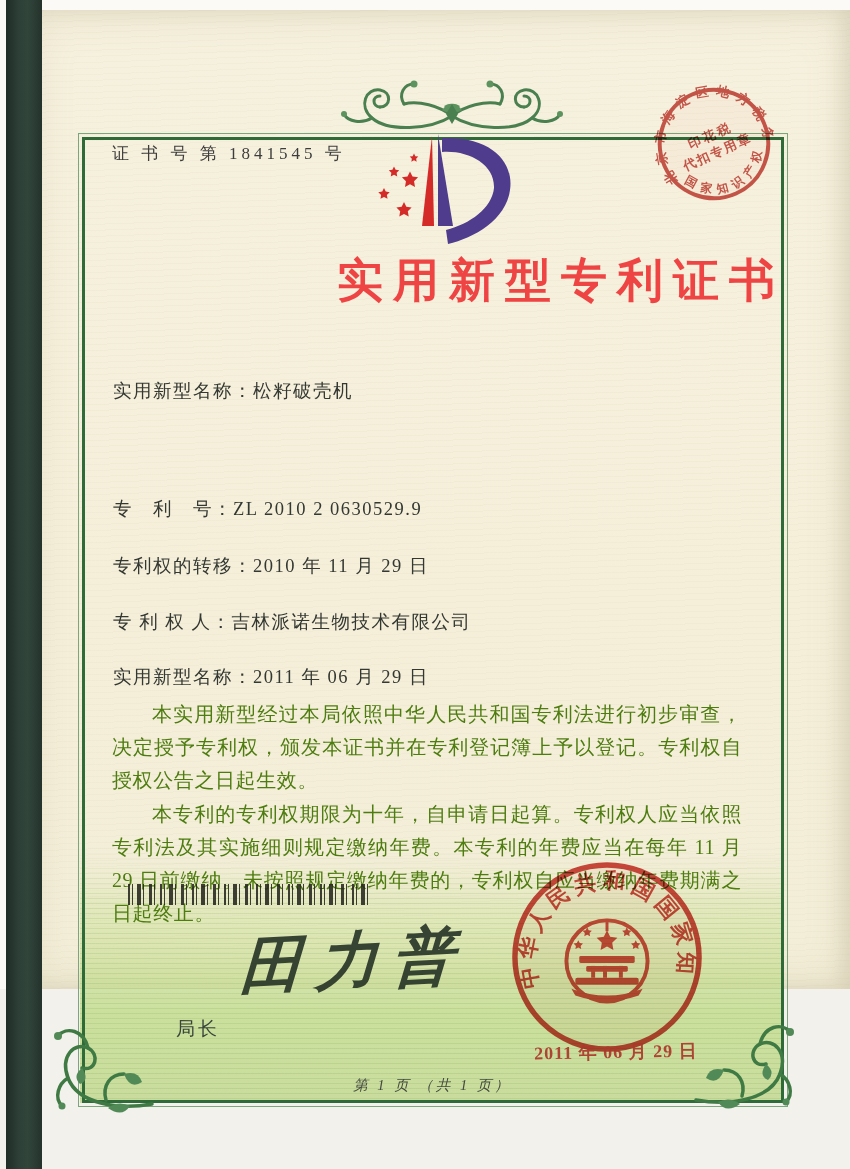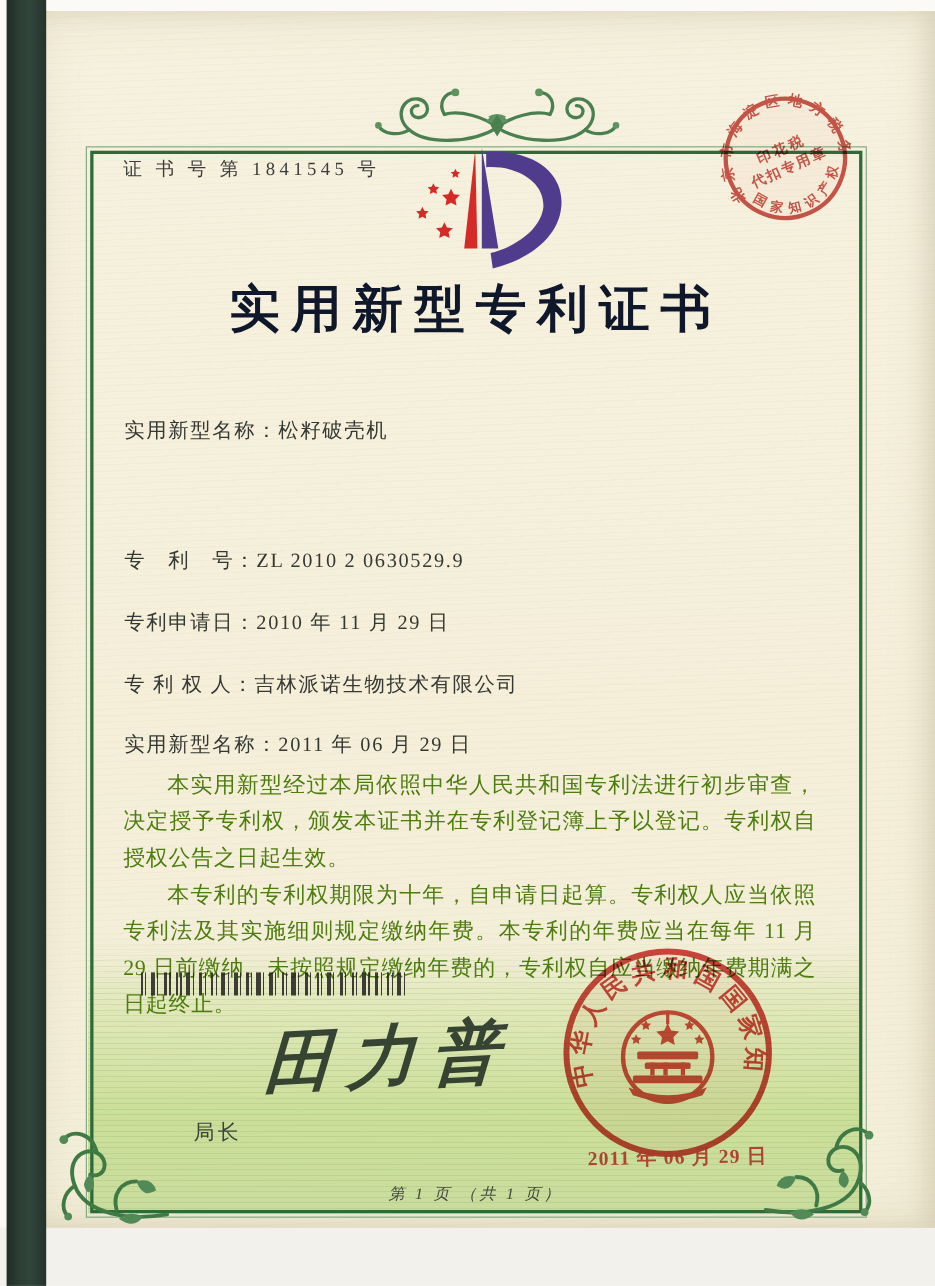--- a/index.html
+++ b/index.html
@@ -1,17 +1,17 @@
 <!DOCTYPE html>
 <html><head>
 <meta charset="utf-8">
 <style>
   html,body{margin:0;padding:0;}
   body{width:850px;height:1169px;background:#f2f1ec;font-family:"Liberation Serif",serif;overflow:hidden;}
-  .scan{position:relative;width:850px;height:1116px;background:#fbfaf6;}
+  .scan{position:relative;width:850px;height:989px;background:#fbfaf6;}
   
   .spine{position:absolute;left:6px;top:0;width:36px;height:1169px;
     background:linear-gradient(90deg,#1f2d27 0%,#2d3f36 35%,#31453b 60%,#24332c 100%);}
   
   .paper{position:absolute;left:30px;top:10px;right:0;bottom:0;
     background:linear-gradient(180deg,#f6f1de 0%,#f5efda 60%,#f3eed8 100%);
     box-shadow:inset 0 0 45px rgba(150,135,90,.18), inset -8px 0 18px rgba(120,110,80,.12);}
   .paper::after{content:"";position:absolute;inset:0;pointer-events:none;
     background:repeating-linear-gradient(178deg,rgba(170,160,120,.05) 0 1px,transparent 1px 6px);}
   
@@ -19,22 +19,22 @@
   .frame-inner{position:absolute;inset:3px;border:3px solid #2f6b38;}
   
   .green-zone{position:absolute;left:80px;top:843px;width:704px;height:260px;
     background:
       repeating-linear-gradient(to bottom,rgba(105,155,75,.16) 0 1px,rgba(255,255,255,0) 1px 5px),
       linear-gradient(to bottom,rgba(206,226,158,0) 0%,rgba(203,224,150,.45) 28%,rgba(196,220,142,.85) 65%,#c9dc9d 100%);
     -webkit-mask-image:linear-gradient(to bottom,transparent 0,black 22%);
     mask-image:linear-gradient(to bottom,transparent 0,black 22%);}
   .txt{position:absolute;color:#3a3d38;}
   .cert-no{left:112px;top:142px;font-size:17px;letter-spacing:4px;color:#3c3c3c;}
-  .page-title{left:80px;width:705px;top:250px;text-align:center;font-size:46px;font-weight:700;
-    letter-spacing:10px;color:#0f172a;}
+  .page-title{left:80px;width:705px;top:250px;text-align:right;font-size:46px;font-weight:700;
+    letter-spacing:10px;color:#ef4444;}
   .field{left:113px;font-size:18.5px;letter-spacing:1.5px;color:#343832;white-space:nowrap;text-align:center;}
   .paragraphs{left:112px;top:698px;width:630px;font-size:20px;line-height:1.66;
     color:#4d7c0f;letter-spacing:.6px;text-align:justify;}
   .paragraphs p{margin:0;text-indent:2em;}
   .barcode{left:128px;top:884px;width:243px;height:21px;position:absolute;opacity:.88;
     background:repeating-linear-gradient(90deg,
       #26261f 0 2px,transparent 2px 4px,#26261f 4px 5px,transparent 5px 9px,
       #26261f 9px 13px,transparent 13px 15px,#26261f 15px 16px,transparent 16px 21px,
       #26261f 21px 24px,transparent 24px 26px,#26261f 26px 27px,transparent 27px 32px);}
   .sig-label{left:176px;top:1016px;font-size:19px;letter-spacing:3px;color:#39443a;}
@@ -147,21 +147,21 @@
   <div class="txt cert-no">证 书 号 第 1841545 号</div>
   <div class="txt page-title">实用新型专利证书</div>
 
   <div class="txt field" style="top:378px">
     <span>实用新型名称：</span><span>松籽破壳机</span>
   </div>
   <div class="txt field" style="top:496px">
     <span>专　利　号：</span><span>ZL 2010 2 0630529.9</span>
   </div>
   <div class="txt field" style="top:553px">
-    <span>专利申请日：</span><span>2010 年 11 月 29 日</span>
+    <span>专利权的转移：</span><span>2010 年 11 月 29 日</span>
   </div>
   <div class="txt field" style="top:609px">
     <span>专 利 权 人：</span><span>吉林派诺生物技术有限公司</span>
   </div>
   <div class="txt field" style="top:664px">
     <span>实用新型名称：</span><span>2011 年 06 月 29 日</span>
   </div>
 
   <div class="txt paragraphs">
     <p>本实用新型经过本局依照中华人民共和国专利法进行初步审查，决定授予专利权，颁发本证书并在专利登记簿上予以登记。专利权自授权公告之日起生效。</p>

